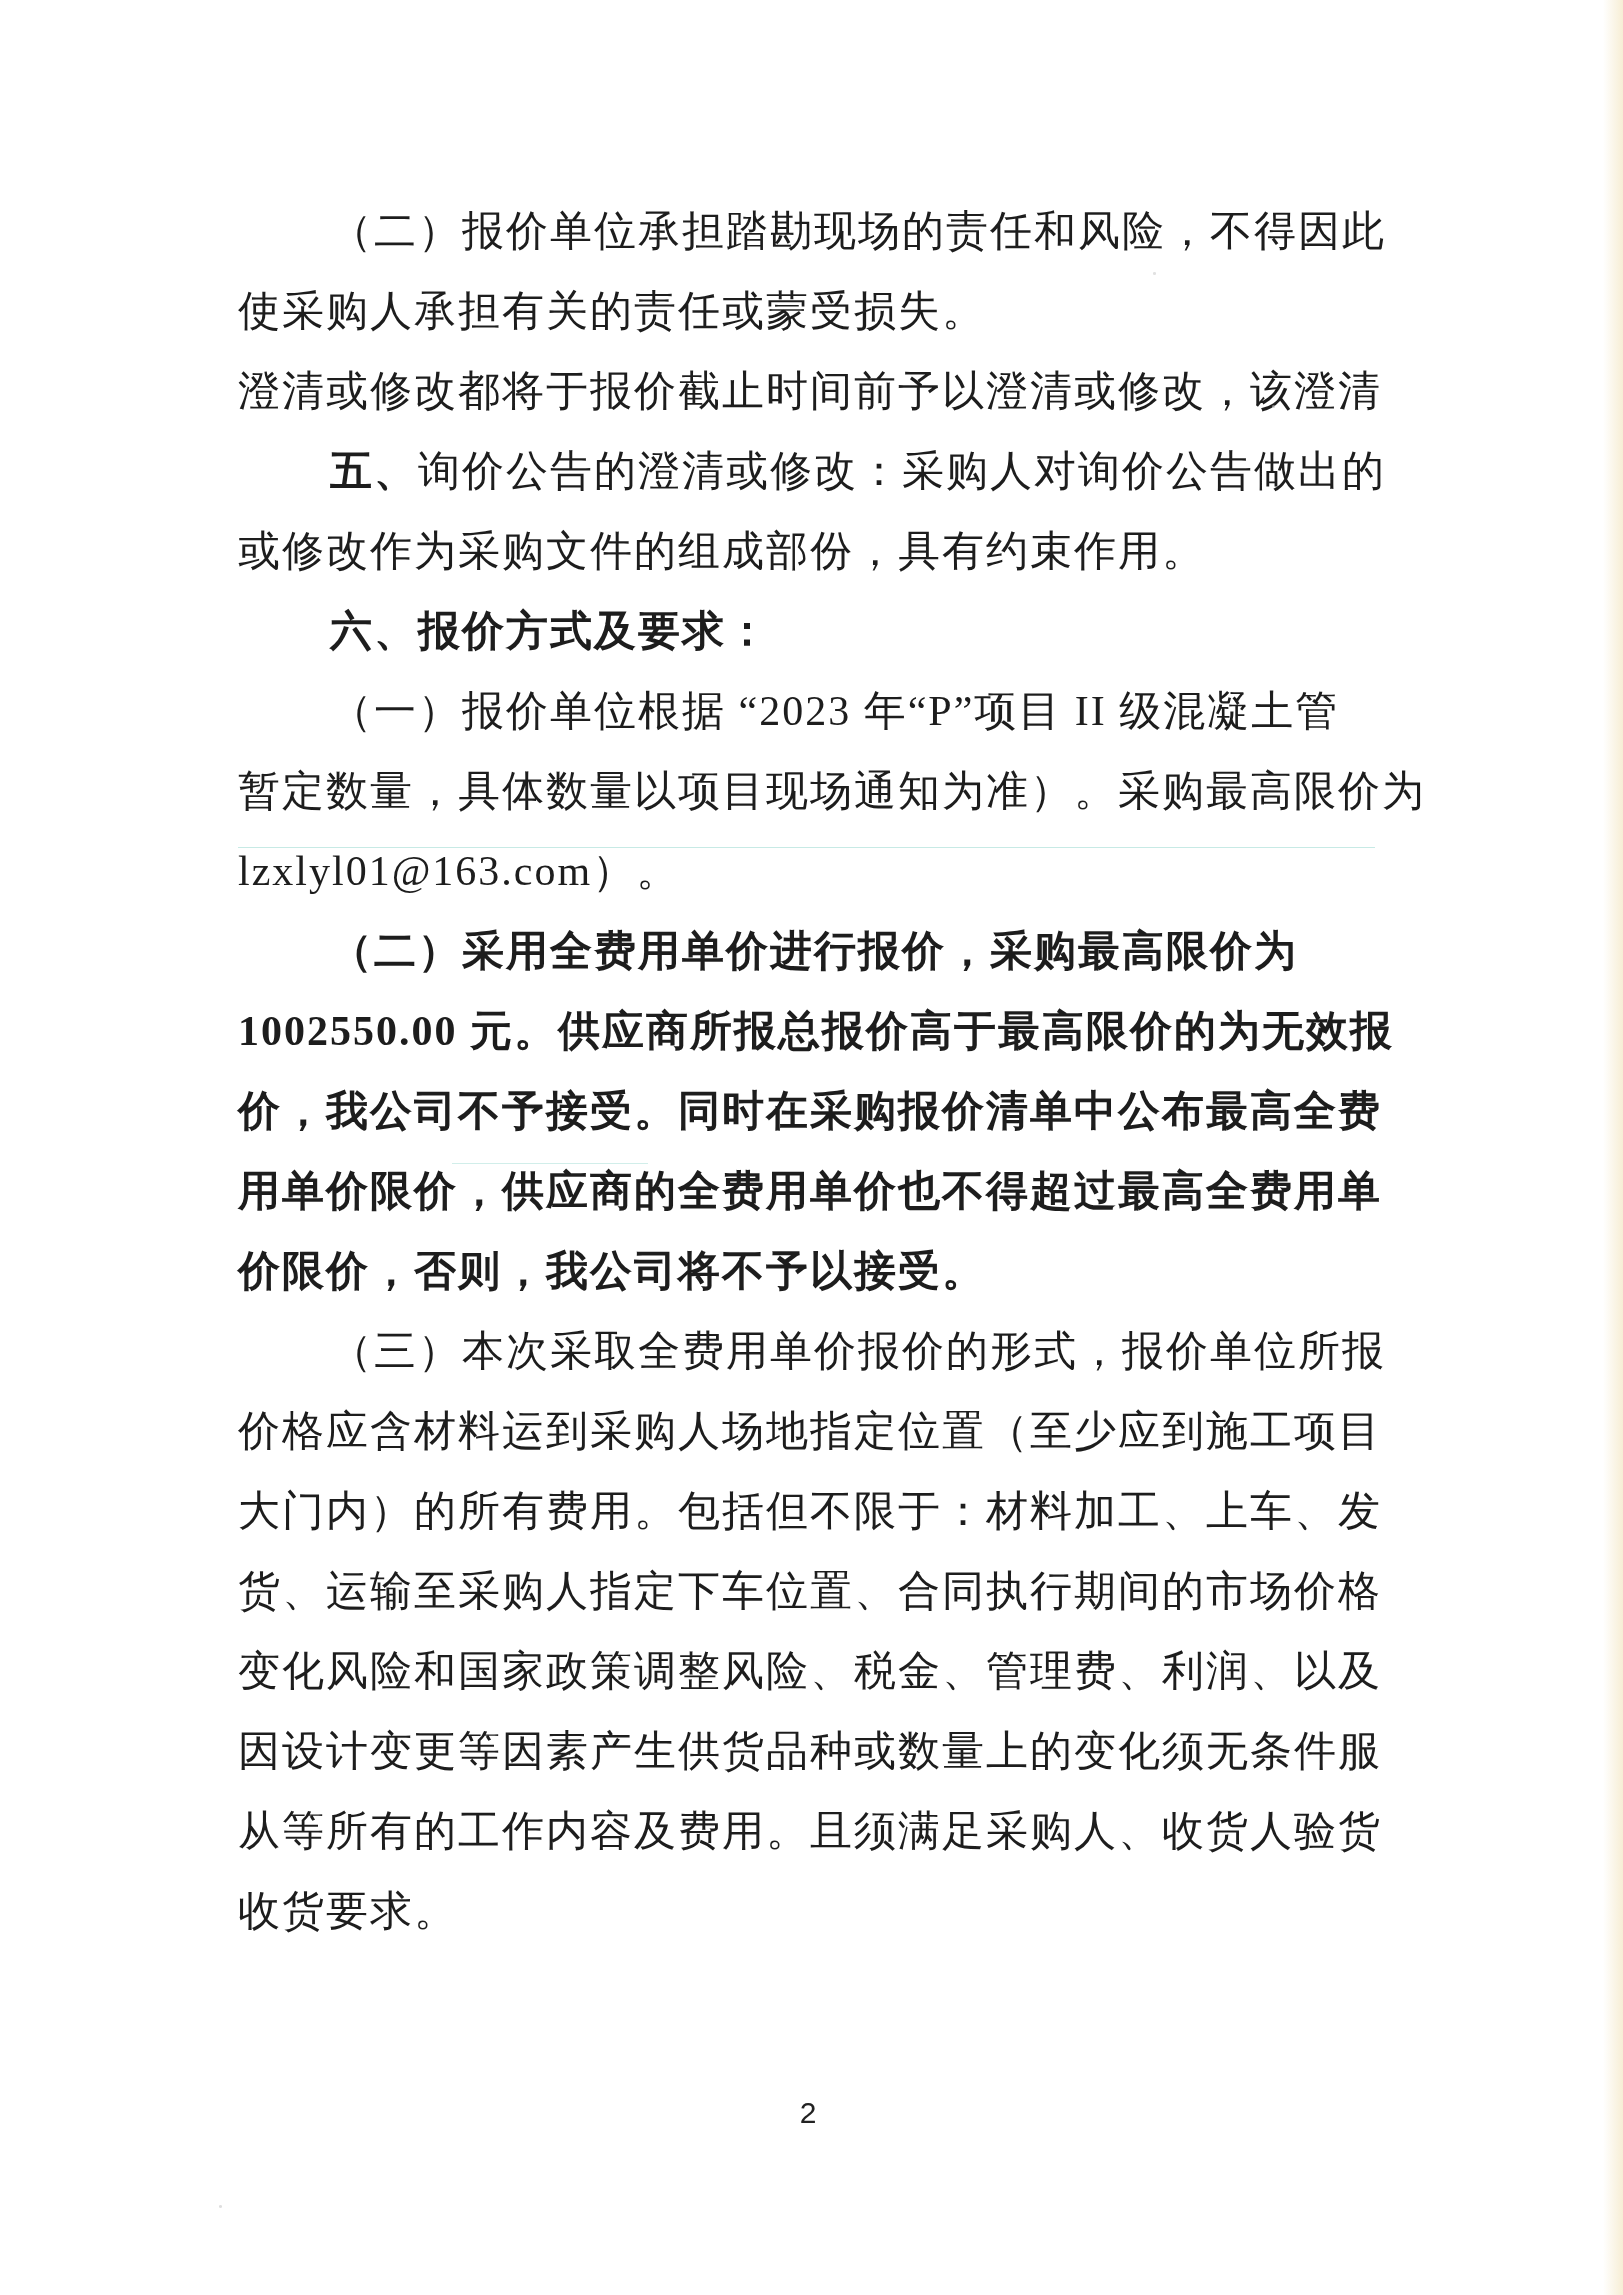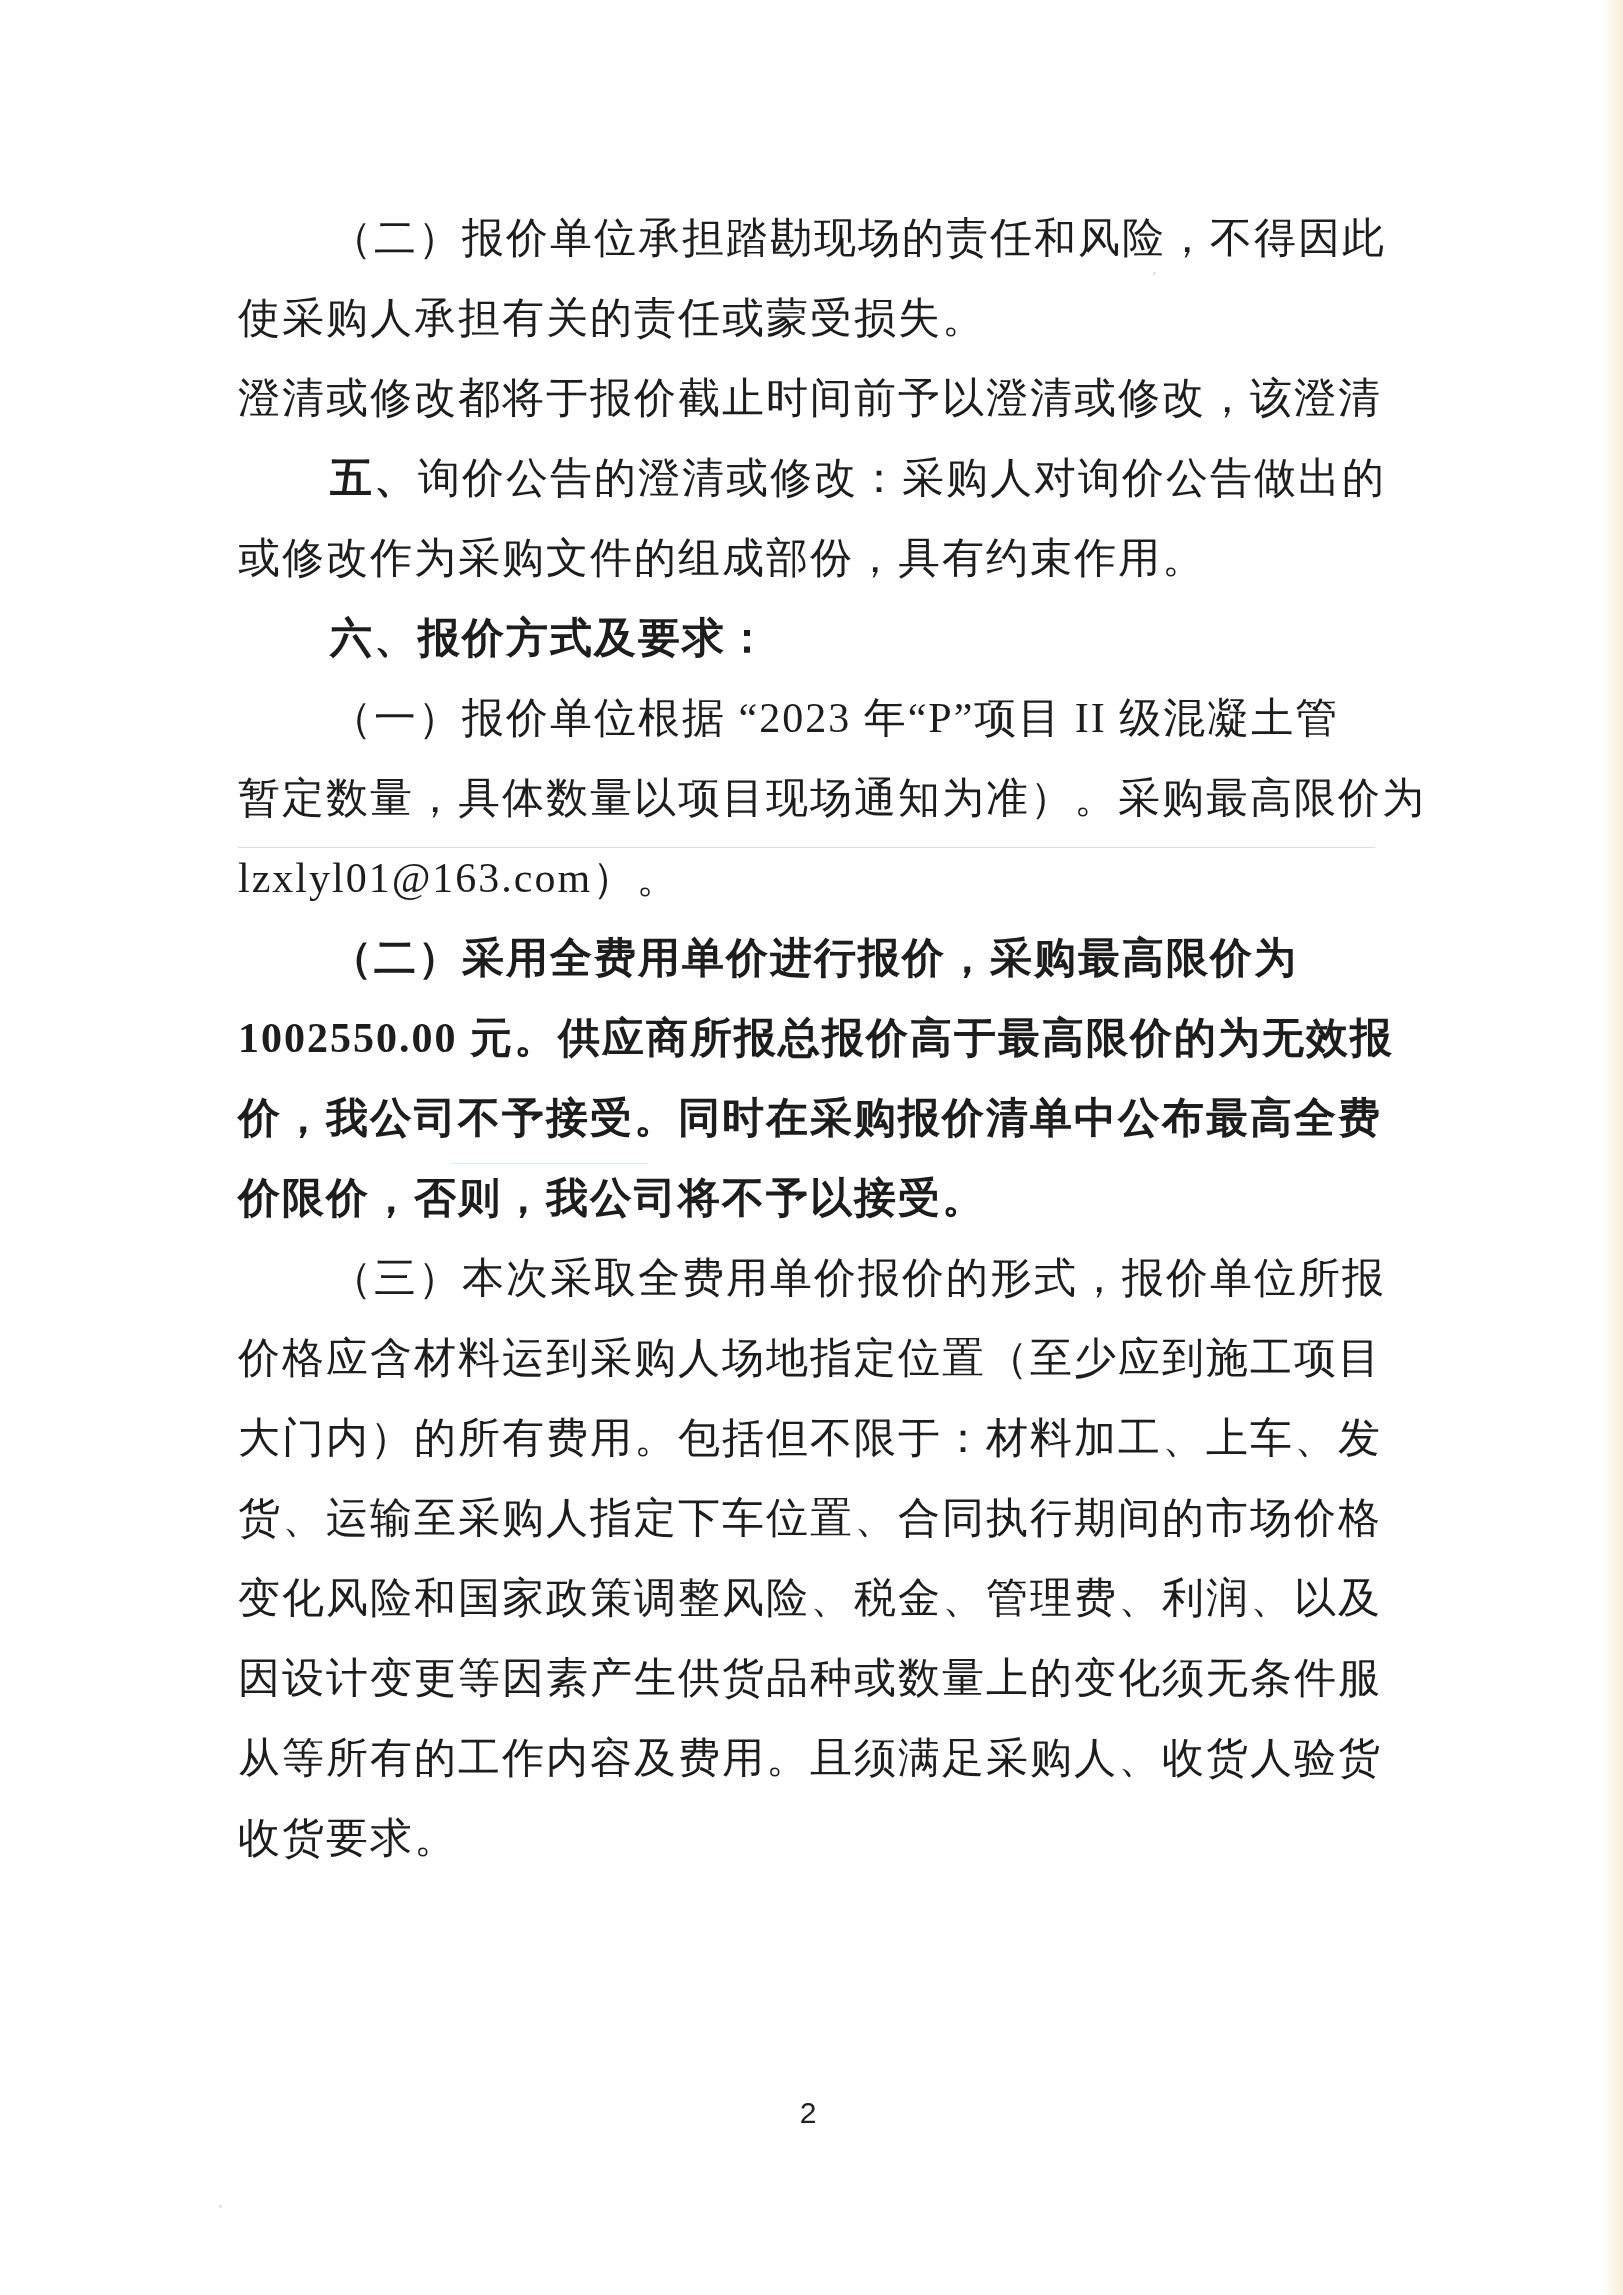--- a/index.html
+++ b/index.html
@@ -6,21 +6,21 @@
   .page{
     position:relative;
     width:1623px;height:2295px;
     background:#ffffff;
     overflow:hidden;
     font-family:"Liberation Serif", serif;
     color:#1d1d1d;
   }
   .textblock{
     position:absolute;
-    left:238px;top:198px;
+    left:238px;top:191px;
     width:1152px;
   }
   .line{
     height:80px;
     line-height:80px;
     font-size:42px;
     letter-spacing:2px;
     white-space:pre;
   }
   .line.indent{padding-left:92px;}
@@ -77,20 +77,21 @@
     <div class="line"><span class="b"></span><span>澄清或修改都将于报价截止时间前予以澄清或修改，该澄清</span></div>
     <div class="line indent"><span class="b">五、</span><span>询价公告的澄清或修改：采购人对询价公告做出的</span></div>
     <div class="line"><span class="b"></span><span>或修改作为采购文件的组成部份，具有约束作用。</span></div>
     <div class="line indent"><span class="b">六、报价方式及要求：</span><span></span></div>
     <div class="line indent"><span class="b"></span><span>（一）报价单位根据 “2023 年“P”项目 II 级混凝土管</span></div>
     <div class="line"><span class="b"></span><span>暂定数量，具体数量以项目现场通知为准）。采购最高限价为</span></div>
     <div class="line"><span class="b"></span><span>lzxlyl01@163.com）。</span></div>
     <div class="line indent"><span class="b">（二）采用全费用单价进行报价，采购最高限价为</span><span></span></div>
     <div class="line"><span class="b">1002550.00 元。供应商所报总报价高于最高限价的为无效报</span><span></span></div>
     <div class="line"><span class="b">价，我公司不予接受。同时在采购报价清单中公布最高全费</span><span></span></div>
+    <div class="line"><span class="b">用单价限价，供应商的全费用单价也不得超过最高全费用单</span><span></span></div>
     <div class="line"><span class="b">价限价，否则，我公司将不予以接受。</span><span></span></div>
     <div class="line indent"><span class="b"></span><span>（三）本次采取全费用单价报价的形式，报价单位所报</span></div>
     <div class="line"><span class="b"></span><span>价格应含材料运到采购人场地指定位置（至少应到施工项目</span></div>
     <div class="line"><span class="b"></span><span>大门内）的所有费用。包括但不限于：材料加工、上车、发</span></div>
     <div class="line"><span class="b"></span><span>货、运输至采购人指定下车位置、合同执行期间的市场价格</span></div>
     <div class="line"><span class="b"></span><span>变化风险和国家政策调整风险、税金、管理费、利润、以及</span></div>
     <div class="line"><span class="b"></span><span>因设计变更等因素产生供货品种或数量上的变化须无条件服</span></div>
     <div class="line"><span class="b"></span><span>从等所有的工作内容及费用。且须满足采购人、收货人验货</span></div>
     <div class="line"><span class="b"></span><span>收货要求。</span></div>
   </div>

